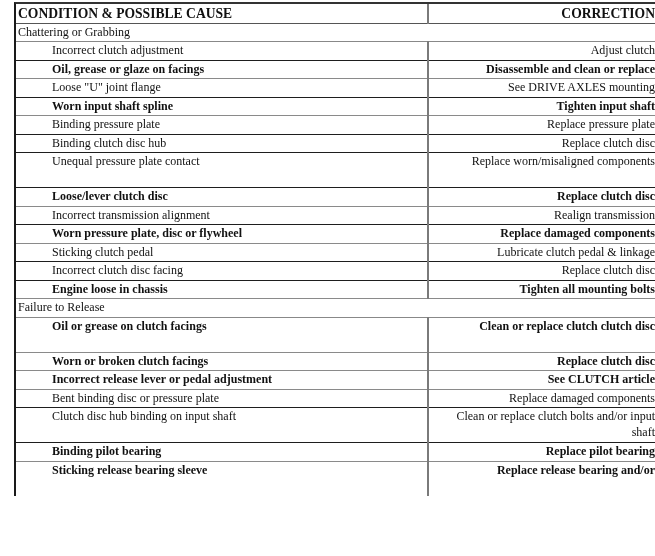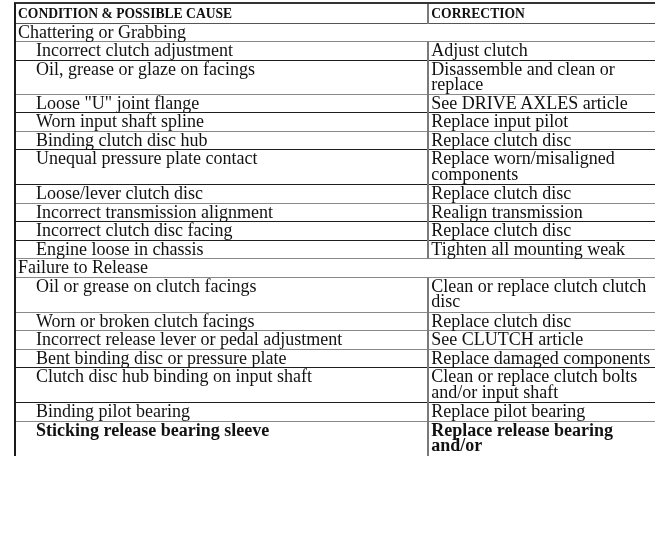--- a/index.html
+++ b/index.html
@@ -26,31 +26,31 @@
       margin-left: 6px;
     }
     table {
       border-collapse: collapse;
       width: 100%;
       table-layout: fixed;
     }
     col.c1 { width: 411px; }
     col.c2 { width: 226px; }
     td {
-      font-size: 18px;
+      font-size: 12px;
       line-height: 15.5px;
       padding: 1px 2px 1px 2px;
       vertical-align: top;
       border-bottom: 1px solid #1e1e1e;
       white-space: nowrap;
     }
-    tr.alt td { border-bottom: 1.5px solid #8a8a8a; }
-    td.cause { padding-left: 20px; }
+    tr.alt td { border-bottom: 1.5px solid #8a8a8a; font-weight: bold; }
+    td.cause { padding-left: 36px; }
     td.corr {
-      text-align: left;
+      text-align: right;
       border-left: 2px solid #7a7a7a;
       padding-right: 0px;
       white-space: normal;
     }
     tr.header td {
       font-weight: bold;
       font-size: 13.6px;
       padding-top: 2px;
       padding-bottom: 1px;
       border-bottom: 1.5px solid #555555;
@@ -84,49 +84,61 @@
       <tr>
         <td class="cause">Incorrect clutch adjustment</td>
         <td class="corr">Adjust clutch</td>
       </tr>
       <tr class="alt">
         <td class="cause">Oil, grease or glaze on facings</td>
         <td class="corr">Disassemble and clean or replace</td>
       </tr>
       <tr>
         <td class="cause">Loose "U" joint flange</td>
-        <td class="corr">See DRIVE AXLES article</td>
+        <td class="corr">See DRIVE AXLES mounting</td>
       </tr>
       <tr class="alt">
         <td class="cause">Worn input shaft spline</td>
-        <td class="corr">Replace input pilot</td>
+        <td class="corr">Tighten input shaft</td>
+      </tr>
+      <tr>
+        <td class="cause">Binding pressure plate</td>
+        <td class="corr">Replace pressure plate</td>
       </tr>
       <tr>
         <td class="cause">Binding clutch disc hub</td>
         <td class="corr">Replace clutch disc</td>
       </tr>
       <tr class="tall">
         <td class="cause">Unequal pressure plate contact</td>
         <td class="corr">Replace worn/misaligned components</td>
       </tr>
       <tr class="alt">
         <td class="cause">Loose/lever clutch disc</td>
         <td class="corr">Replace clutch disc</td>
       </tr>
       <tr>
         <td class="cause">Incorrect transmission alignment</td>
         <td class="corr">Realign transmission</td>
       </tr>
+      <tr class="alt">
+        <td class="cause">Worn pressure plate, disc or flywheel</td>
+        <td class="corr">Replace damaged components</td>
+      </tr>
+      <tr>
+        <td class="cause">Sticking clutch pedal</td>
+        <td class="corr">Lubricate clutch pedal &amp; linkage</td>
+      </tr>
       <tr>
         <td class="cause">Incorrect clutch disc facing</td>
         <td class="corr">Replace clutch disc</td>
       </tr>
       <tr class="alt">
         <td class="cause">Engine loose in chassis</td>
-        <td class="corr">Tighten all mounting weak</td>
+        <td class="corr">Tighten all mounting bolts</td>
       </tr>
 
       <tr class="section">
         <td class="sec" colspan="2">Failure to Release</td>
       </tr>
       <tr class="tall alt">
         <td class="cause">Oil or grease on clutch facings</td>
         <td class="corr">Clean or replace clutch clutch disc</td>
       </tr>
       <tr class="alt">

